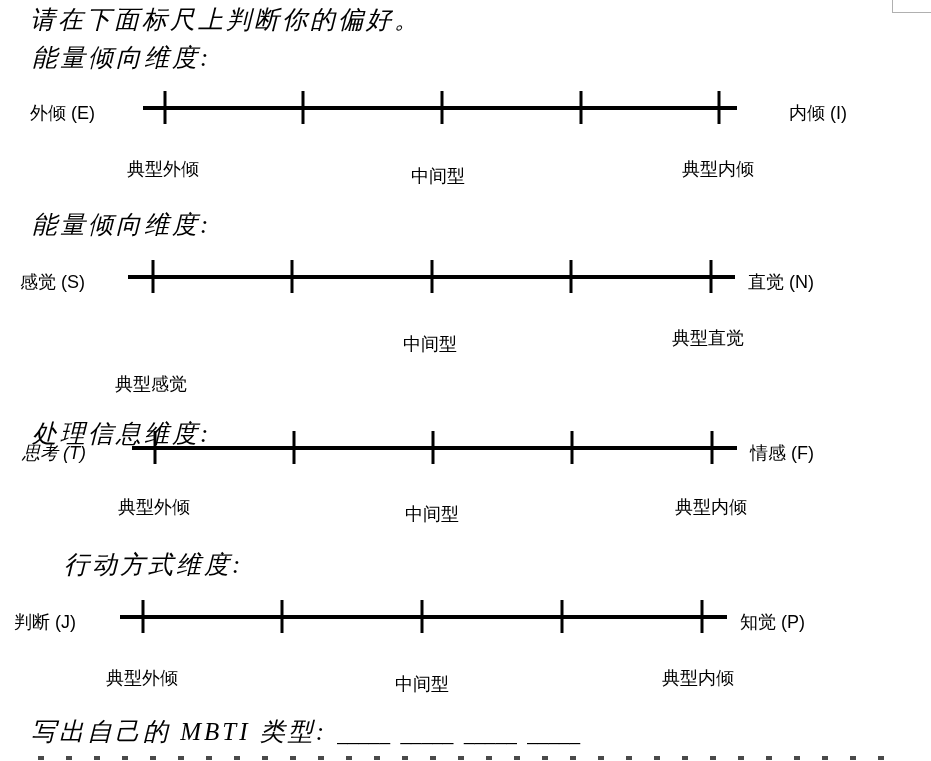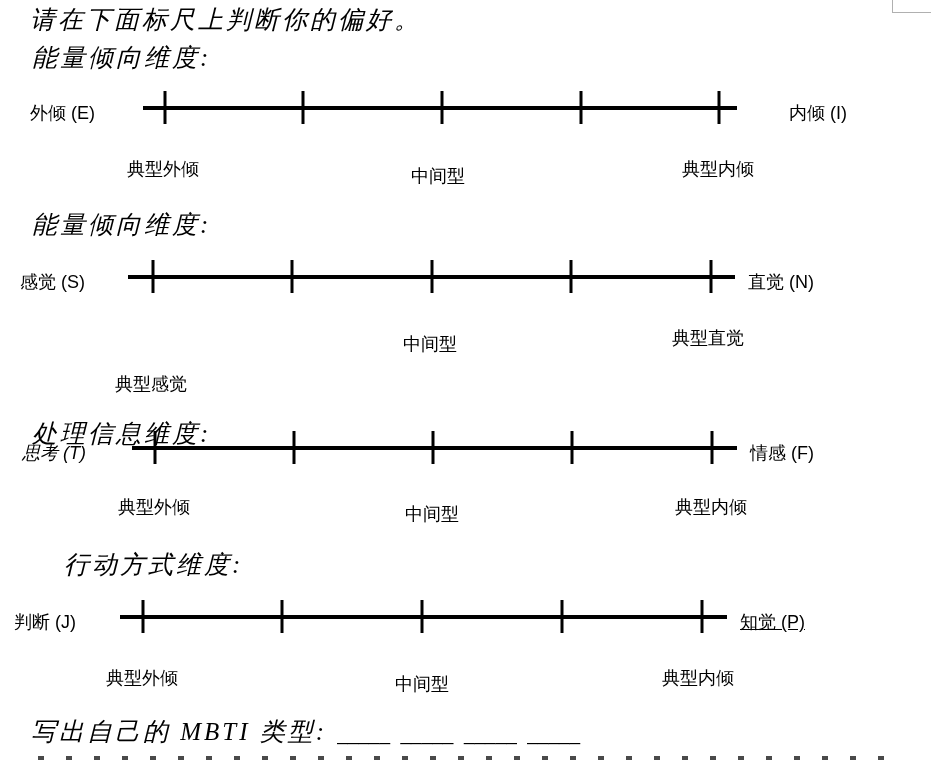--- a/index.html
+++ b/index.html
@@ -111,21 +111,21 @@
 
 <div class="abs kai" style="left:32px; top:552px;margin-left:32px;">行动方式维度:</div>
 <div class="abs label" style="left:14px; top:609px;">判断 (J)</div>
 <div class="scale-line" style="left:120px; top:615px; width:607px;">
   <div class="tick" style="left:3.8%"></div>
   <div class="tick" style="left:26.7%"></div>
   <div class="tick" style="left:49.8%"></div>
   <div class="tick" style="left:72.8%"></div>
   <div class="tick" style="left:95.9%"></div>
 </div>
-<div class="abs label" style="left:740px; top:609px;text-decoration:underline;">知觉 (P)</div>
+<div class="abs label" style="left:740px; top:609px;">知觉 (P)</div>
 <div class="abs label" style="left:106px; top:665px;">典型外倾</div>
 <div class="abs label" style="left:395px; top:671px;">中间型</div>
 <div class="abs label" style="left:662px; top:665px;">典型内倾</div>
 
 <div class="abs" style="left:31px; top:719px;text-align:center;">
   <span class="kai">写出自己的 MBTI 类型:</span><span class="blanks">_____  _____  _____  _____</span>
 </div>
 
 <div class="clipped-fragments"></div>
 

